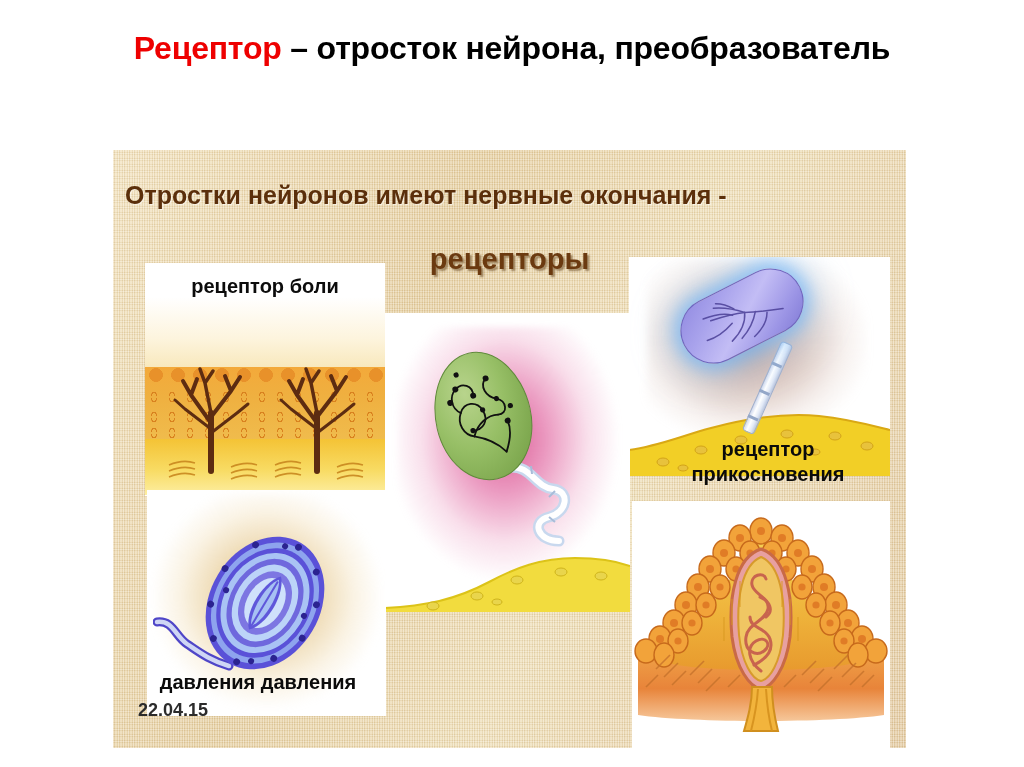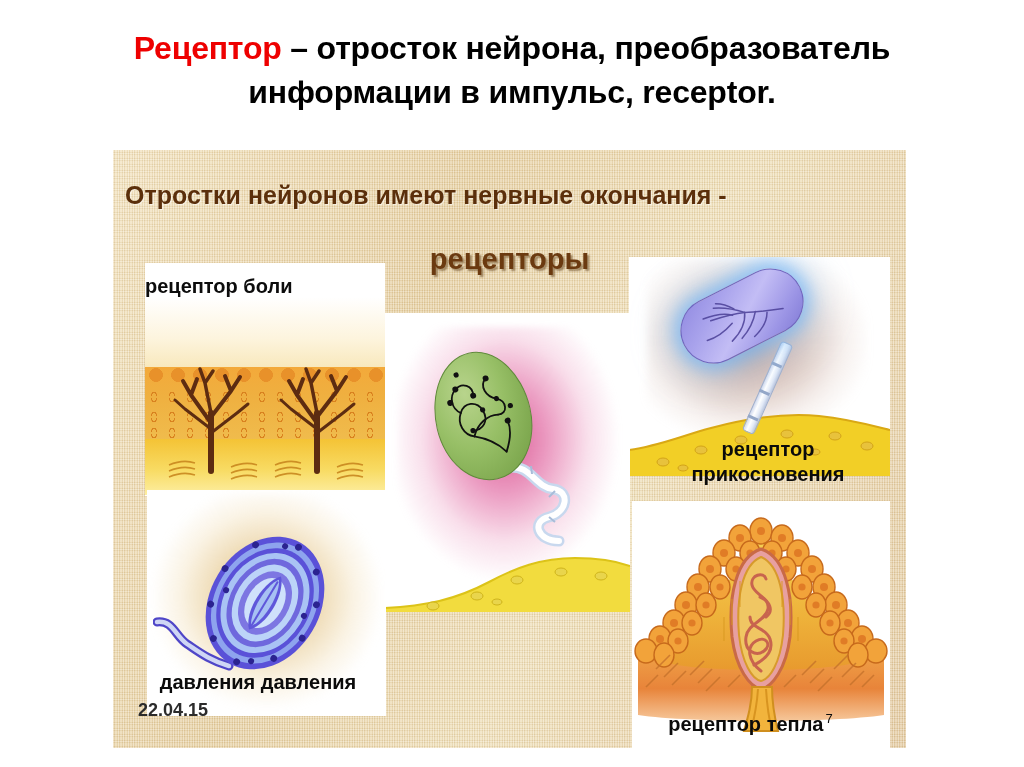--- a/index.html
+++ b/index.html
@@ -93,20 +93,21 @@
   }
   #panel-pain      { left: 32px;  top: 113px; width: 240px; height: 233px; }
   #panel-touch     { left: 516px; top: 107px; width: 261px; height: 219px; }
   #panel-cold      { left: 272px; top: 163px; width: 245px; height: 299px; }
   #panel-pressure  { left: 34px;  top: 340px; width: 239px; height: 226px; }
   #panel-warm      { left: 519px; top: 351px; width: 258px; height: 248px; }
 
   .panel-label {
     position: absolute;
     width: 100%;
+    text-align: center;
     font-weight: bold;
     color: #0c0c0c;
     font-size: 20px;
     line-height: 26px;
     z-index: 4;
   }
   #label-pain { top: 10px; }
 
   
   .free-label {
@@ -231,21 +232,20 @@
   
   .warm-bg { position: absolute; left: 0; top: 0; width: 100%; height: 100%; background: #ffffff; }
 
   svg { display: block; }
 </style>
 </head>
 <body>
 
 <div class="slide-title">
   <span class="kw">Рецептор</span><span> – </span><span>отросток нейрона, преобразователь</span>
-  <div>информации в импульс, receptor.</div>
 </div>
 
 <div class="figure">
 
   <div class="fig-head">Отростки нейронов имеют нервные окончания -</div>
   <div class="fig-head-2">рецепторы</div>
 
   <div class="panel" id="panel-pain">
     <div class="panel-label" id="label-pain">рецептор боли</div>
     <div class="pain-sky"></div>
@@ -559,18 +559,15 @@
         <path d="M150 106 l0 -26"></path>
           <path d="M158 124 l0 -26"></path>
         <path d="M92 140 l0 -24"></path>
           <path d="M166 140 l0 -24"></path>
       </g>
     </svg>
   </div>
 
   <div class="free-label" id="label-touch">рецептор прикосновения</div>
   <div class="free-label" id="label-pressure">давления давления</div>
-  <div class="free-label" id="label-warm">
-    <span>рецептор тепла</span><span class="sup">7</span>
-  </div>
 
   <div class="date-stamp">22.04.15</div>
 </div>
 
 </body></html>

